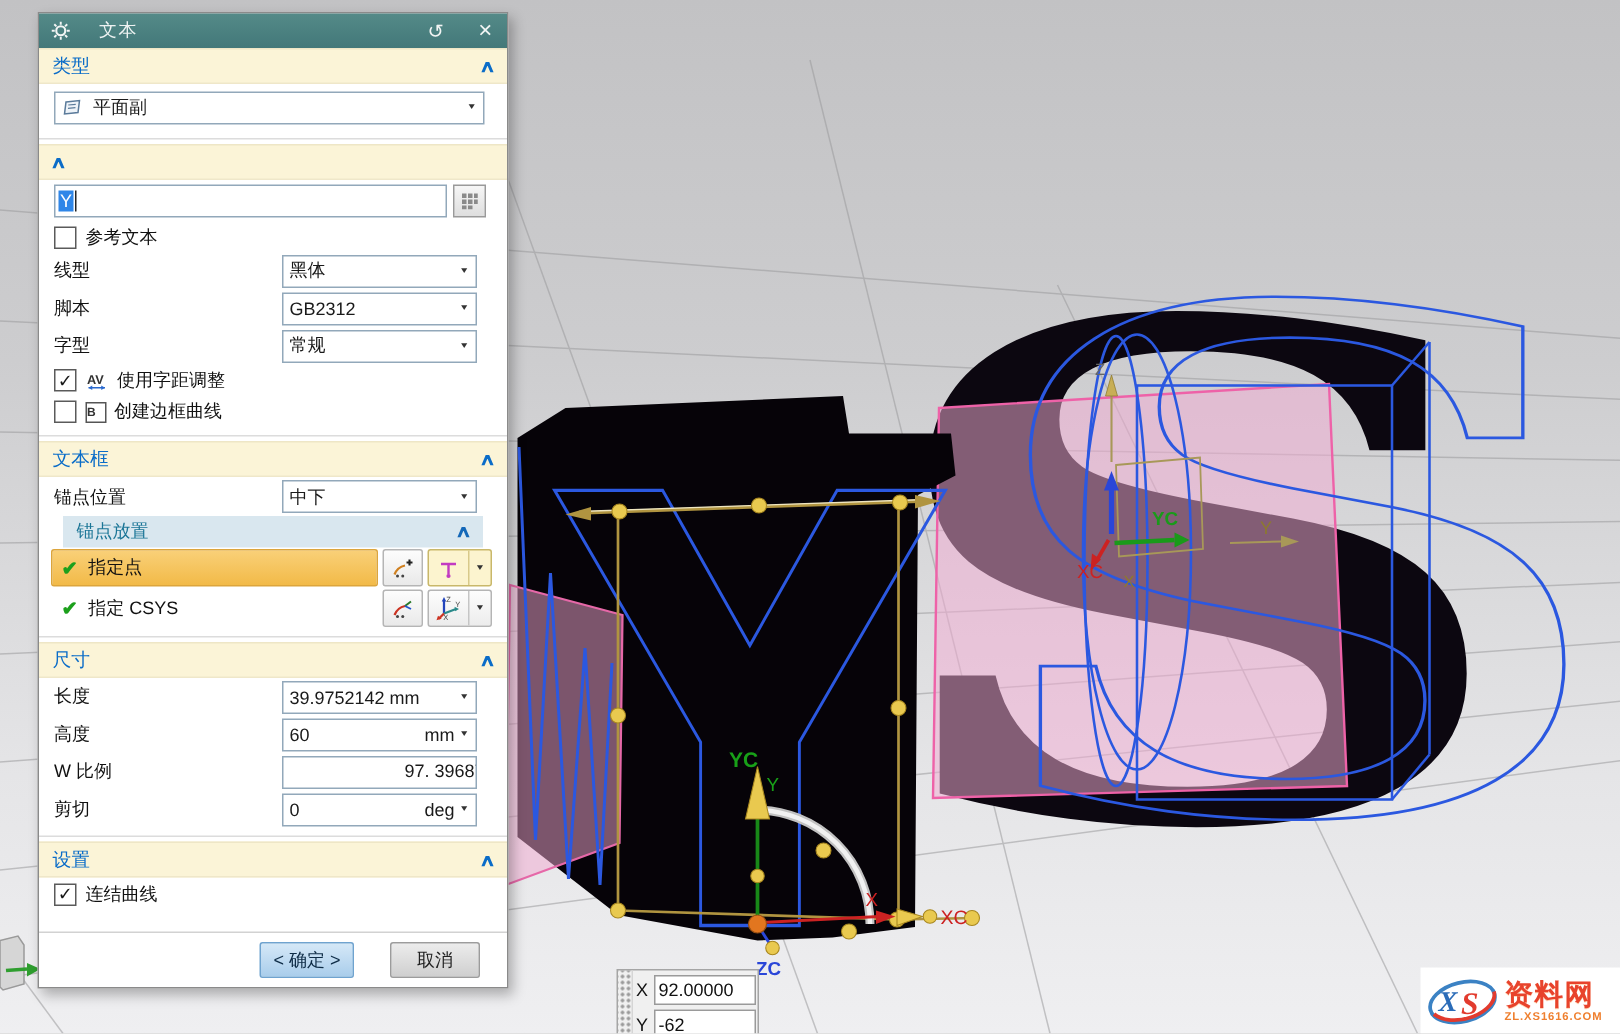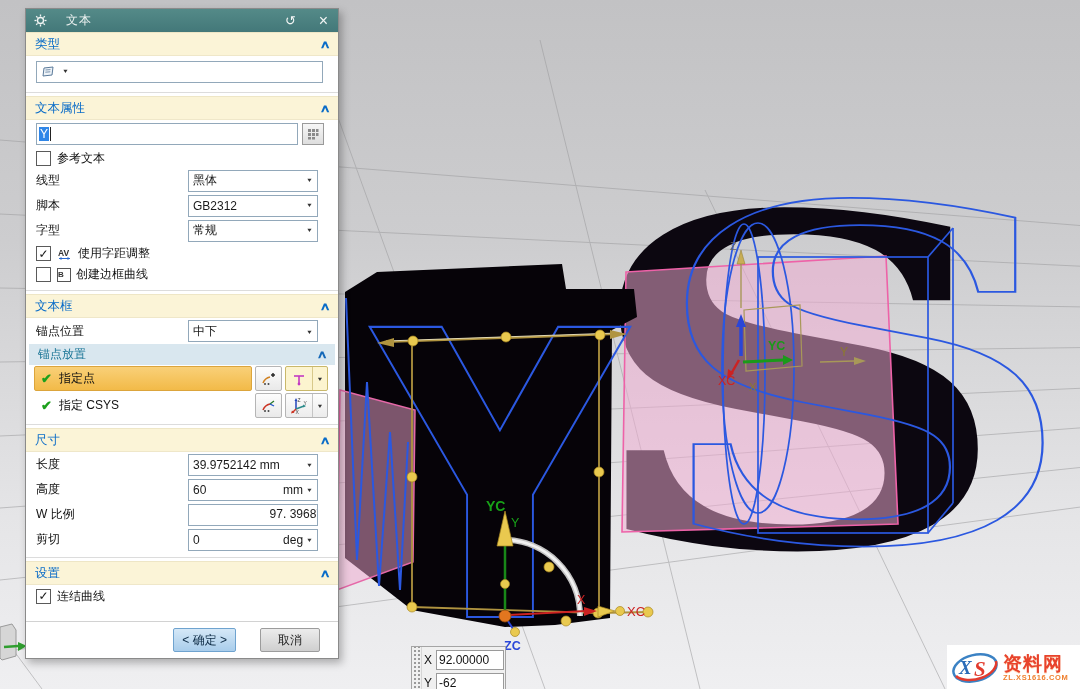--- a/index.html
+++ b/index.html
@@ -35,21 +35,21 @@
   .txtbox{flex:1;height:20px;border:1px solid #92a8ba;background:#fff;display:flex;
     align-items:center;padding:0 2px}
   .sel{background:#2f86e8;color:#fff;padding:0 1px;font-size:12px}
   .caret{width:1px;height:14px;background:#222;margin-left:1px}
   .sq-btn{flex:none;width:20px;height:20px;margin-left:4px;border:1px solid #9a9a9a;
     background:linear-gradient(#f6f6f6,#dedede);display:flex;align-items:center;justify-content:center}
   .cb{flex:none;width:13px;height:13px;border:1px solid #5a5a5a;background:#fff;margin-right:6px;
     display:flex;align-items:center;justify-content:center;font-size:12px;line-height:1;color:#161616}
   .mini-ico{flex:none;margin-right:5px;display:flex;align-items:center;}
   .anchor-h{height:21px;flex:none;background:#d9e7ef;color:#1a7596;display:flex;align-items:center;
-    padding:0 9px;margin:0 3px}
+    padding:0 9px;margin:0 16px}
   .anchor-h .t{flex:1;font-size:12px}
   .anchor-h .chev{color:#1468b8}
   .spec-row{display:flex;align-items:center;height:27px;padding:0 10px 0 8px;gap:3px;flex:none}
   .spec-pill{flex:1;height:23px;display:flex;align-items:center;gap:7px;padding:0 6px;
     background:linear-gradient(#f9d078,#f2ba48);border:1px solid #dca53c;border-radius:2px}
   .spec-plain{flex:1;height:23px;display:flex;align-items:center;gap:7px;padding:0 7px}
   .gcheck{color:#1ca01c;font-size:13px;font-weight:bold}
   .mini-btn{flex:none;width:25px;height:23px;border:1px solid #b5b5b5;border-radius:2px;
     background:linear-gradient(#fdfdfd,#e9e9e9);display:flex;align-items:center;justify-content:center}
   .split{flex:none;height:23px;display:flex;border:1px solid #c9b86a;border-radius:2px;background:#fcf4cf}
@@ -238,27 +238,27 @@
       </div>
       <div class="row" style="height:31px;padding-right:15px">
         <div class="fld fld-wide">
           <span class="mini-ico">
             <svg width="14" height="12" viewBox="0 0 14 12">
               <path d="M3,2 L12,1 L11,9 L2,10 Z" fill="#eef3f8" stroke="#5a7a9a" stroke-width="1"></path>
               <line x1="4.5" y1="4" x2="9.5" y2="3.6" stroke="#5a7a9a" stroke-width="0.8"></line>
               <line x1="4.3" y1="6.2" x2="9.3" y2="5.8" stroke="#5a7a9a" stroke-width="0.8"></line>
             </svg>
           </span>
+          <span class="val">平面副</span>
           <span class="arr">▼</span>
         </div>
       </div>
       <div class="gsep"></div>
 
       <div class="sec-h">
-        <span class="t">文本属性</span>
         <span class="chev">∧</span>
       </div>
       <div class="row" style="height:28px;padding-right:14px">
         <div class="txtbox">
           <span class="sel">Y</span>
           <span class="caret"></span>
         </div>
         <div class="sq-btn">
           <svg width="12" height="12" viewBox="0 0 12 12">
             <g fill="#8a8a8a">

